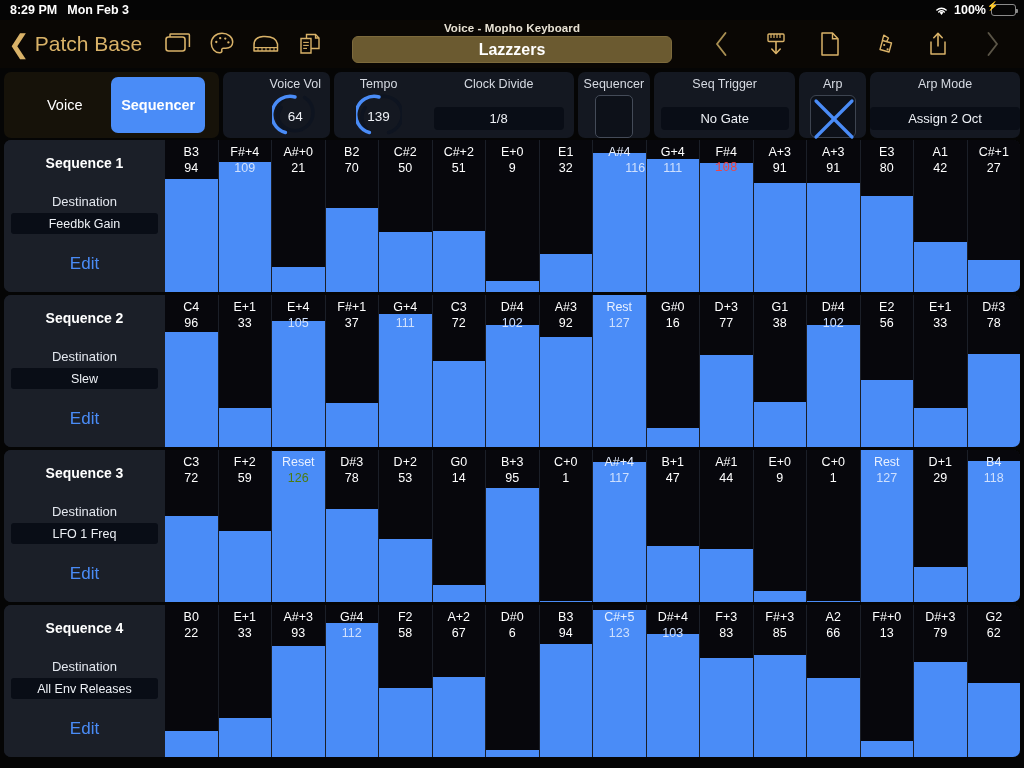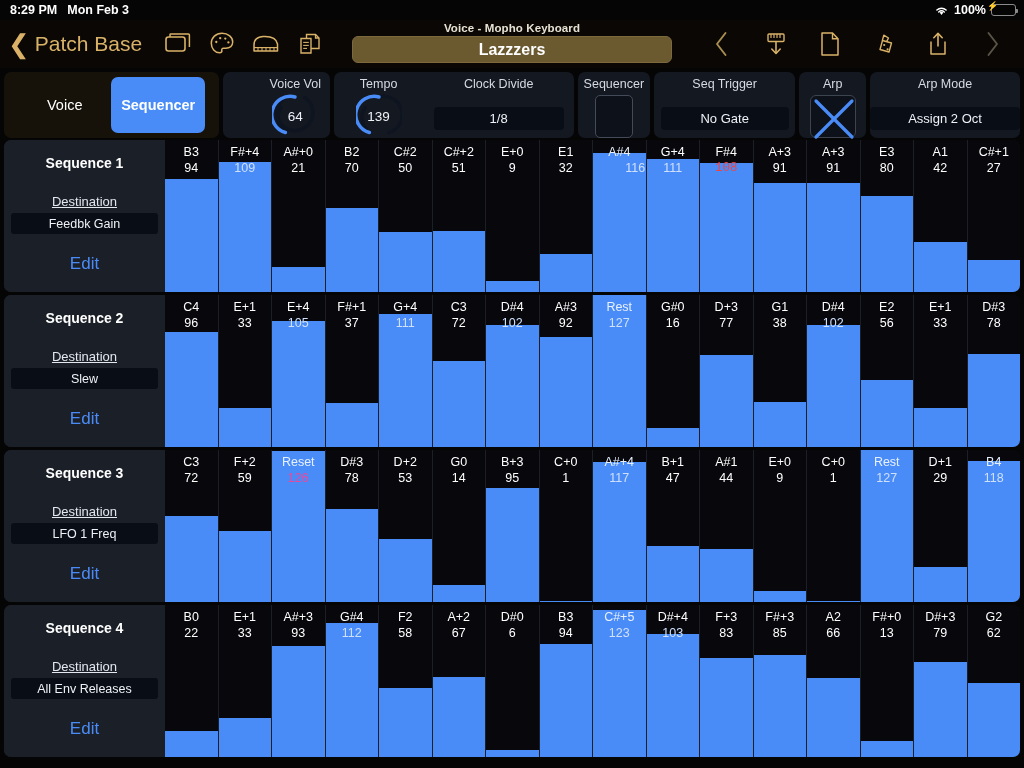--- a/index.html
+++ b/index.html
@@ -104,21 +104,21 @@
   .seq-row {
     height: 152px; border-radius: 7px; overflow: hidden;
     display: flex; background: #1b1f28;
   }
   .seq-side {
     width: 161px; flex: 0 0 161px; background: #1b1f28;
     display: flex; flex-direction: column; align-items: center;
     padding-top: 15px; position: relative;
   }
   .seq-title { color: #fff; font-size: 14px; font-weight: bold; }
-  .seq-dest-label { color: #e3e7ee; font-size: 13px; margin-top: 23px; text-decoration: underline; }
+  .seq-dest-label { color: #e3e7ee; font-size: 13px; margin-top: 23px; }
   .seq-dest-pill {
     margin-top: 4px; width: 147px; height: 21px; background: #090d16; border-radius: 3px;
     color: #eef1f6; font-size: 12.5px; display:flex; align-items:center; justify-content:center;
     cursor: pointer;
   }
   .seq-edit { color: #4a8cf7; font-size: 17px; margin-top: 20px; cursor: pointer; }
 
   .steps { flex: 1; display: flex; background: #0a0a0f; }
   .step {
     flex: 1 1 0; position: relative; background: #07070c;
@@ -592,21 +592,21 @@
             <div class="step-bar" style="height: 71px;"></div>
             <div class="step-txt">
               <span class="step-note">F+2</span>
               <span class="step-val">59</span>
             </div>
           </div>
           <div class="step">
             <div class="step-bar" style="height: 151px;"></div>
             <div class="step-txt">
               <span class="step-note" style="color: rgb(232, 240, 255);">Reset</span>
-              <span class="step-val" style="color: #ec4899;">126</span>
+              <span class="step-val" style="color: #4d7c0f;">126</span>
             </div>
           </div>
           <div class="step">
             <div class="step-bar" style="height: 93px;"></div>
             <div class="step-txt">
               <span class="step-note">D#3</span>
               <span class="step-val">78</span>
             </div>
           </div>
           <div class="step">

